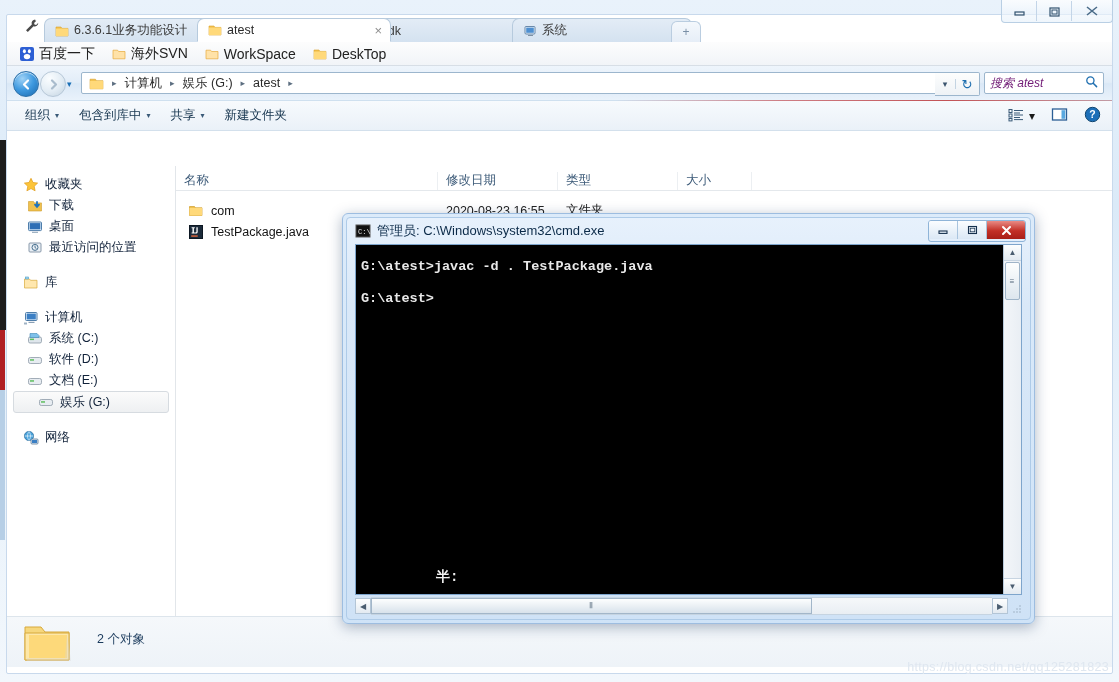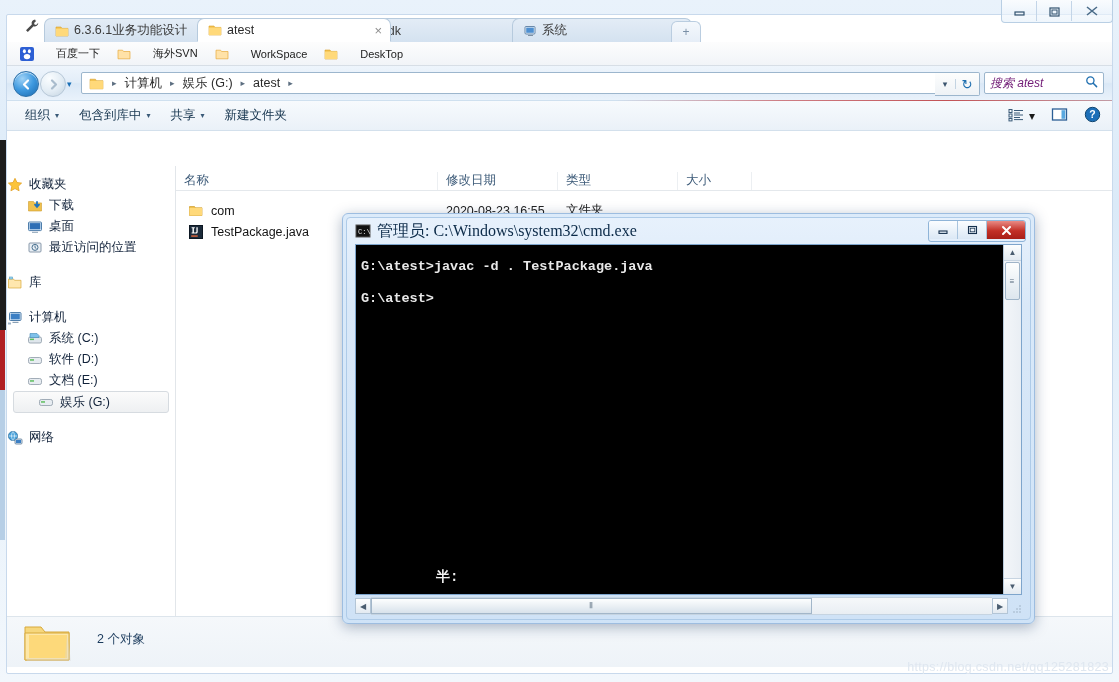--- a/index.html
+++ b/index.html
@@ -58,22 +58,22 @@
   .newtab{position:absolute;top:6px;height:20px;width:28px;
     background:linear-gradient(180deg,#f4f8fc,#e6eef7);
     border:1px solid #bacde0;border-bottom:none;border-radius:6px 6px 0 0;
     display:flex;align-items:center;justify-content:center;color:#7a8fa6;font-size:12px;}
 
   
   .bookmarks{position:absolute;left:7px;top:42px;width:1105px;height:24px;
     background:linear-gradient(180deg,#fdfdfd,#f1f4f8);
     border-bottom:1px solid #d7dee6;
     display:flex;align-items:center;gap:3px;padding:0 6px;box-sizing:border-box;}
-  .bm{display:flex;align-items:center;gap:22px;padding:2px 7px;border-radius:2px;
-      font-size:11px;color:#222;white-space:nowrap;justify-content:flex-end;}
+  .bm{display:flex;align-items:center;gap:5px;padding:2px 7px;border-radius:2px;
+      font-size:14px;color:#222;white-space:nowrap;justify-content:flex-end;}
   .bm .bmico{width:14px;height:14px;flex:0 0 14px;}
 
   
   .expl{position:absolute;left:7px;top:66px;width:1105px;height:601px;background:#fff;overflow:hidden;}
 
   .addrbar{position:relative;height:34px;
     background:linear-gradient(180deg,#eef5fc 0%,#e2edf8 48%,#dae8f6 52%,#e9f2fb 100%);
     border-bottom:1px solid #cfe0ef;}
   .navback{position:absolute;left:6px;top:5px;width:24px;height:24px;border-radius:50%;
     background:radial-gradient(circle at 35% 28%, #9fd2f6 0%, #3f9ae0 48%, #1767ad 100%);
@@ -110,21 +110,21 @@
   .cmditem{display:flex;align-items:center;gap:5px;font-size:12.5px;color:#14334d;padding:4px 10px;white-space:nowrap;}
   .cmditem .ca{font-size:8px;color:#3a5a78;}
   .cmdright{position:absolute;right:6px;top:0;height:30px;display:flex;align-items:center;gap:6px;}
   .cmdright .ci{display:flex;align-items:center;gap:4px;padding:3px 5px;}
 
   
   .body{position:absolute;left:0;top:100px;right:0;bottom:50px;display:flex;background:#fff;}
   .navpane{width:168px;flex:0 0 168px;background:#fff;border-right:1px solid #e2e6ea;
            padding:8px 0 0 0;overflow:hidden;}
   .navsec{margin-bottom:14px;}
-  .navrow{display:flex;align-items:center;gap:6px;height:21px;font-size:12.5px;color:#11223a;white-space:nowrap;}
+  .navrow{display:flex;align-items:center;gap:6px;height:21px;padding-left:16px;font-size:12.5px;color:#11223a;white-space:nowrap;}
   .navrow.child{padding-left:20px;}
   .navrow.selected{background:linear-gradient(180deg,#fbfbfb,#eef0f2);border:1px solid #d6dbe0;border-radius:3px;margin:0 6px 0 6px;padding-left:24px;height:20px;}
   .navrow .nico{width:16px;height:16px;flex:0 0 16px;display:block;}
 
   .listpane{flex:1;position:relative;background:#fff;overflow:hidden;}
   .colhdr{height:24px;display:flex;align-items:flex-end;border-bottom:1px solid #e4e8ec;
           background:#ffffff;}
   .col{font-size:12.5px;color:#3c5a78;padding:0 0 3px 8px;box-sizing:border-box;
        border-right:1px solid #eceff2;height:18px;}
   .c-name{width:262px;}
@@ -150,21 +150,21 @@
   .cmdwin{position:absolute;left:342px;top:213px;width:693px;height:411px;
     border:1px solid #9dbde0;border-radius:6px;
     background:linear-gradient(180deg,#dcebfa 0%,#cfe3f7 100%);
     box-shadow:0 3px 14px rgba(20,50,90,.35);padding:0;box-sizing:border-box;}
   .cmdwin-in{position:absolute;left:3px;top:3px;right:3px;bottom:3px;
     border:1px solid #aecbe8;border-radius:4px;
     background:linear-gradient(180deg,#e7f1fc 0%,#d9e8f8 22%,#cfe2f6 100%);box-sizing:border-box;}
   .cmdtitle{position:absolute;left:0;top:0;right:0;height:26px;display:flex;align-items:center;
     padding:0 2px 0 8px;box-sizing:border-box;}
   .cmdtitle .tico{width:16px;height:16px;flex:0 0 16px;margin-right:6px;}
-  .cmdtitle .ttxt{font-size:16px;color:#0b2a48;white-space:nowrap;font-family:Liberation Serif, serif;}
+  .cmdtitle .ttxt{font-size:13px;color:#0b2a48;white-space:nowrap;}
   .cmdbtns{position:absolute;right:4px;top:2px;display:flex;height:20px;
     border:1px solid #8fb4d8;border-radius:3px;overflow:hidden;}
   .cmdbtn{width:28px;height:18px;display:flex;align-items:center;justify-content:center;
     background:linear-gradient(180deg,#fbfdff,#dbe8f5);border-right:1px solid #a9c4de;color:#16314e;font-size:10px;}
   .cmdbtn.close{width:38px;background:linear-gradient(180deg,#e98b85,#c22f26 55%,#a81f18);color:#fff;border-right:none;font-weight:bold;}
   .console{position:absolute;left:8px;top:26px;right:8px;bottom:24px;background:#000;
     border:1px solid #7ea5cc;box-sizing:border-box;overflow:hidden;}
   .conlines{position:absolute;left:5px;top:6px;right:20px;
     font-family:"Liberation Mono","DejaVu Sans Mono",monospace;
     font-size:13.5px;line-height:16px;color:#e8e8e8;white-space:pre;font-weight:bold;margin-top:8px;}

